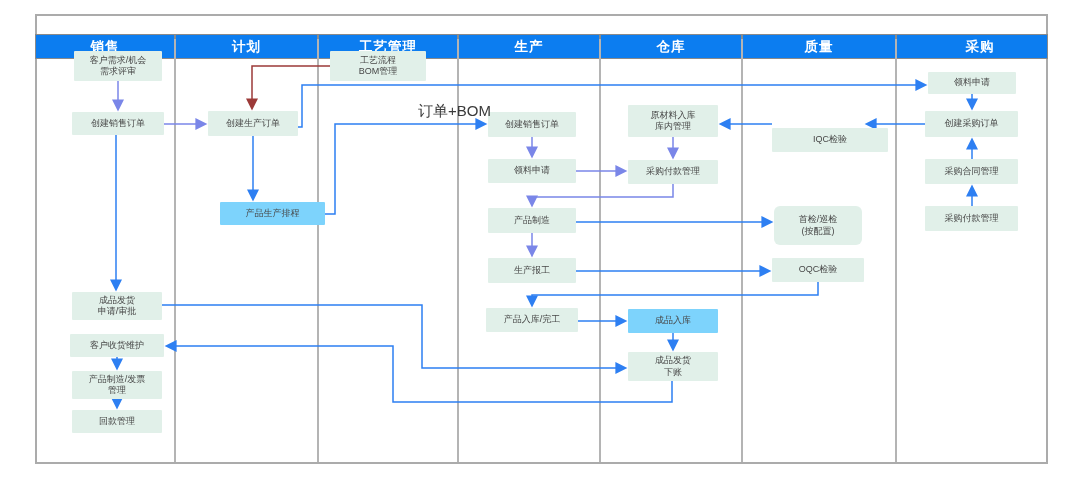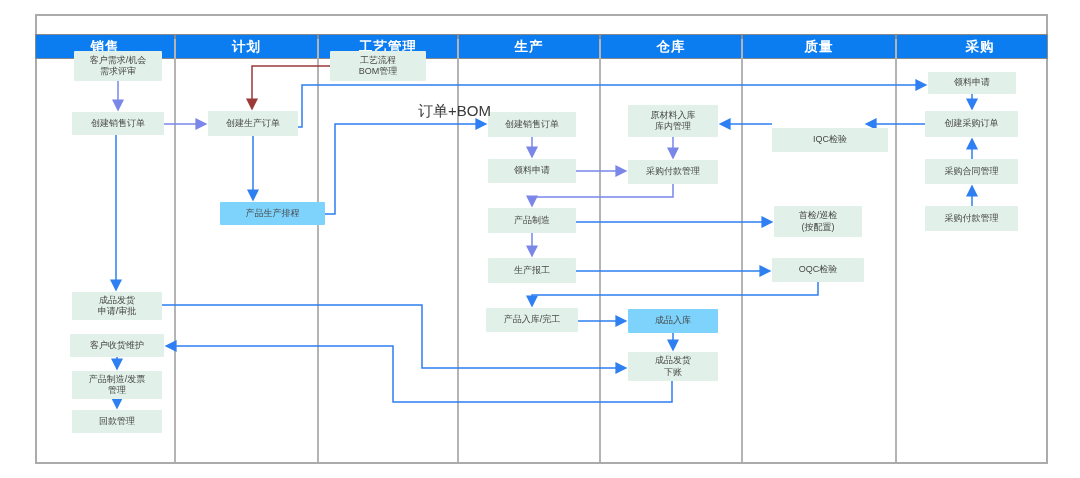--- a/index.html
+++ b/index.html
@@ -109,21 +109,21 @@
       <div class="node" style="left: 488px; top: 208px; width: 88px; height: 25px; background: rgb(225, 240, 233); color: rgb(71, 71, 71);">产品制造</div>
       <div class="node" style="left: 488px; top: 258px; width: 88px; height: 25px; background: rgb(225, 240, 233); color: rgb(71, 71, 71);">生产报工</div>
       <div class="node" style="left: 486px; top: 308px; width: 92px; height: 24px; background: rgb(225, 240, 233); color: rgb(71, 71, 71);">产品入库/完工</div>
       <div class="node" style="left: 628px; top: 105px; width: 90px; height: 32px; background: rgb(225, 240, 233); color: rgb(71, 71, 71);">原材料入库
 库内管理</div>
       <div class="node" style="left: 628px; top: 160px; width: 90px; height: 24px; background: rgb(225, 240, 233); color: rgb(71, 71, 71);">采购付款管理</div>
       <div class="node" style="left: 628px; top: 309px; width: 90px; height: 24px; background: #7dd3fc; color: rgb(71, 71, 71);">成品入库</div>
       <div class="node" style="left: 628px; top: 352px; width: 90px; height: 29px; background: rgb(225, 240, 233); color: rgb(71, 71, 71);">成品发货
 下账</div>
       <div class="node" style="left: 772px; top: 112px; width: 116px; height: 24px; background: rgb(225, 240, 233); color: rgb(71, 71, 71); margin-top: 16px;">IQC检验</div>
-      <div class="node" style="left: 774px; top: 206px; width: 88px; height: 31px; background: rgb(225, 240, 233); color: rgb(71, 71, 71);">首检/巡检
+      <div class="node" style="left: 774px; top: 206px; width: 88px; height: 39px; background: rgb(225, 240, 233); color: rgb(71, 71, 71); border-radius: 6px;">首检/巡检
 (按配置)</div>
       <div class="node" style="left: 772px; top: 258px; width: 92px; height: 24px; background: rgb(225, 240, 233); color: rgb(71, 71, 71);">OQC检验</div>
       <div class="node" style="left: 928px; top: 72px; width: 88px; height: 22px; background: rgb(225, 240, 233); color: rgb(71, 71, 71);">领料申请</div>
       <div class="node" style="left: 925px; top: 111px; width: 93px; height: 26px; background: rgb(225, 240, 233); color: rgb(71, 71, 71);">创建采购订单</div>
       <div class="node" style="left: 925px; top: 159px; width: 93px; height: 25px; background: rgb(225, 240, 233); color: rgb(71, 71, 71);">采购合同管理</div>
       <div class="node" style="left: 925px; top: 206px; width: 93px; height: 25px; background: rgb(225, 240, 233); color: rgb(71, 71, 71);">采购付款管理</div>
     </div>
   <div id="edge-labels">
       <div class="edge-label" style="left: 418px; top: 102px;">订单+BOM</div>
     </div>

